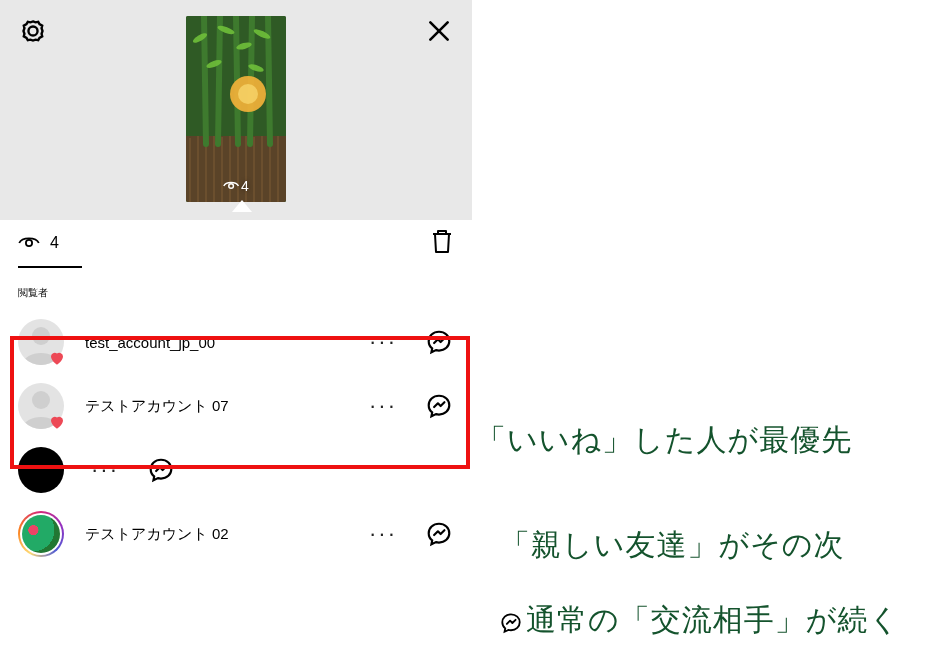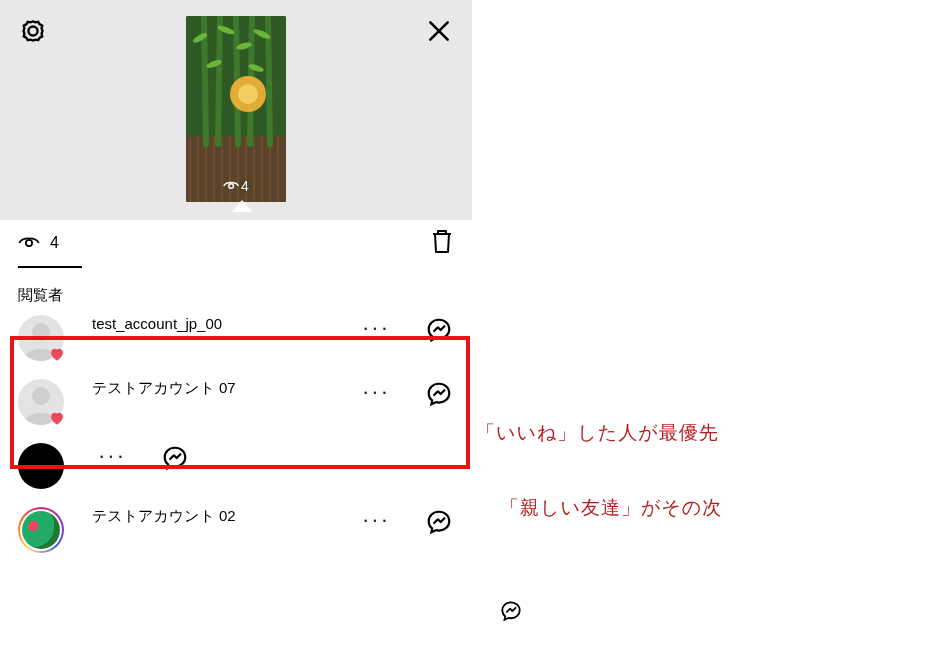--- a/index.html
+++ b/index.html
@@ -8,37 +8,37 @@
   .thumb-area { width:100%; height:220px; background:#e8e8e8; position:relative; }
   .settings-btn { position:absolute; left:18px; top:16px; width:30px; height:30px; display:flex; align-items:center; justify-content:center; cursor:pointer; }
   .close-btn { position:absolute; right:18px; top:16px; width:30px; height:30px; display:flex; align-items:center; justify-content:center; cursor:pointer; }
   .thumb { position:absolute; left:186px; top:16px; width:100px; height:186px; border-radius:2px; overflow:hidden; background:#3a5a2a; }
   .thumb svg { display:block; }
   .thumb-count { position:absolute; left:50%; transform:translateX(-50%); bottom:8px; color:#fff; font-size:14px; display:flex; align-items:center; gap:2px; text-shadow:0 0 4px rgba(0,0,0,.5); }
   .pointer-notch { position:absolute; left:232px; top:200px; width:0; height:0; border-left:10px solid transparent; border-right:10px solid transparent; border-bottom:12px solid #fff; }
   .count-row { display:flex; align-items:center; justify-content:space-between; height:46px; padding:0 18px; }
   .vc-left { display:flex; align-items:center; gap:10px; font-size:16px; font-weight:500; }
   .underline { height:2px; background:#000; width:64px; margin-left:18px; }
-  .section-title { font-size:15px; padding:18px 18px 10px; font-weight:500; }
-  .viewer-row { display:flex; align-items:flex-start; height:64px; padding:0 18px; gap:28px; }
+  .section-title { font-size:10px; padding:18px 18px 10px; font-weight:500; }
+  .viewer-row { display:flex; align-items:center; height:64px; padding:0 18px; gap:21px; }
   .avatar-wrap { position:relative; width:46px; height:46px; flex:0 0 46px; }
   .avatar { width:46px; height:46px; border-radius:50%; background:#e3e3e3; display:flex; align-items:center; justify-content:center; overflow:hidden; }
   .avatar.black { background:#000; }
   .avatar.ring { padding:2px; background:conic-gradient(from 210deg,#feda75,#fa7e1e,#d62976,#962fbf,#4f5bd5,#feda75); }
   .avatar.ring .inner { width:100%; height:100%; border-radius:50%; background:#fff; padding:2px; display:flex; }
   .avatar.ring .inner .pic { flex:1; border-radius:50%; background:radial-gradient(circle at 30% 40%,#e46 0 14%,#2a6 15% 60%,#273 60% 100%); }
   .like-badge { position:absolute; right:-2px; bottom:-2px; width:18px; height:18px; }
   .uname { flex:1; font-size:15px; }
   .row-dots { font-size:22px; letter-spacing:2px; padding:0 6px; cursor:pointer; color:#222; }
   .msg-btn { width:30px; height:30px; display:flex; align-items:center; justify-content:center; cursor:pointer; }
   .redbox { position:absolute; left:10px; top:336px; width:460px; height:133px; border:4px solid #e11; pointer-events:none; }
   
-  .note { position:absolute; font-size:19px; color:#b91c1c; letter-spacing:1px; white-space:nowrap; }
+  .note { position:absolute; font-size:30px; color:#14532d; letter-spacing:1px; white-space:nowrap; }
   .note1 { left:476px; top:420px; }
-  .note2 { left:500px; top:495px; }
+  .note2 { left:500px; top:525px; }
   .note3 { left:500px; top:600px; }
   .icon-inline { display:inline-flex; vertical-align:-4px; margin-right:4px; }
   .tb { cursor:pointer; }
 </style>
 </head>
 <body>
 
 <div class="phone-panel">
 
   <div class="thumb-area">
@@ -201,14 +201,14 @@
 </div>
 
 <div class="note note1">「いいね」した人が最優先</div>
 <div class="note note2">「親しい友達」がその次</div>
 <div class="note note3">
   <span class="icon-inline">
     <svg width="22" height="22" viewBox="0 0 24 24" fill="none" stroke="#000" stroke-width="2">
         <path d="M12 2.5c5.5 0 9.5 3.9 9.5 8.7 0 4.8-4 8.7-9.5 8.7-1 0-1.9-.1-2.8-.4L5 21.5l.7-3.6C3.7 16.3 2.5 13.9 2.5 11.2 2.5 6.4 6.5 2.5 12 2.5z"></path>
         <path d="M7.5 13 L11 9.5 L13.5 12 L17 8.5" stroke-linecap="round" stroke-linejoin="round"></path>
       </svg>
-  </span>
+  </span><span>通常の「交流相手」が続く</span>
 </div>
 
 </body></html>

